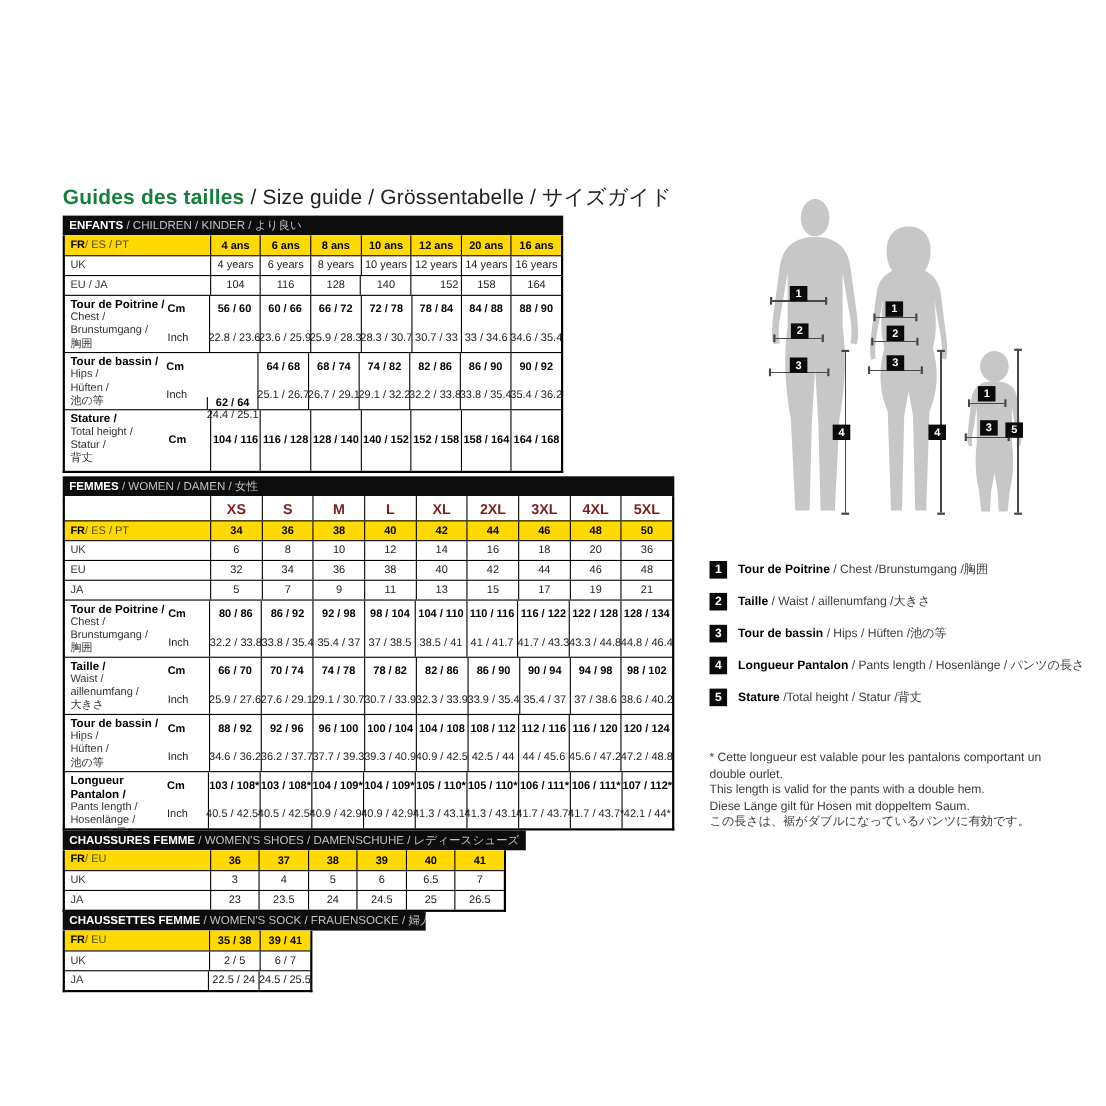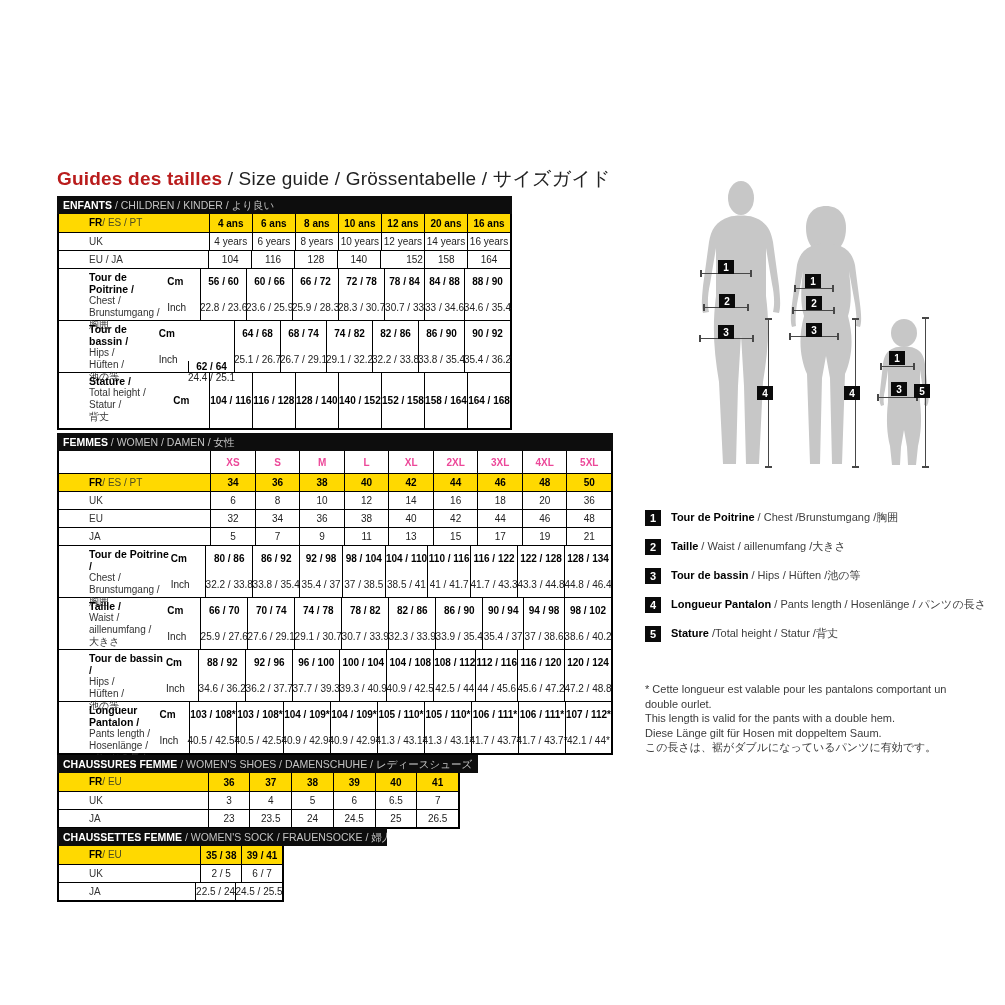--- a/index.html
+++ b/index.html
@@ -1,43 +1,43 @@
 <!DOCTYPE html>
 <html><head>
 <meta charset="utf-8">
 <style>
   html,body{margin:0;padding:0;background:#fff;}
   .page{position:relative;width:1005px;height:1005px;background:#fff;overflow:hidden;
         font-family:"Liberation Sans","DejaVu Sans",sans-serif;color:#111;}
   .title{position:absolute;left:57px;top:166px;font-size:19px;letter-spacing:.2px;color:#222;}
-  .title .t-bold{font-weight:bold;color:#b91c1c;}
+  .title .t-bold{font-weight:bold;color:#15803d;}
 
   
   .sizetable{position:absolute;}
   .thead{background:#0d0d0d;color:#c3c3c3;font-size:10.5px;height:18px;line-height:18px;
          padding-left:6px;box-sizing:border-box;white-space:nowrap;overflow:hidden;}
   .thead b{color:#fff;font-weight:bold;}
   .tgrid{border:2px solid #000;border-top:none;box-sizing:border-box;background:#fff;}
   .trow{display:flex;border-top:1px solid #000;box-sizing:border-box;}
   .trow:first-child{border-top:none;}
-  .lcell{box-sizing:border-box;padding:2px 2px 2px 5px;font-size:10px;line-height:12px;color:#333;margin-left:25px;}
+  .lcell{box-sizing:border-box;padding:2px 2px 2px 5px;font-size:10px;line-height:12px;color:#333;}
   .lcell .ln1{font-weight:bold;font-size:10.5px;color:#000;}
   .lcell.mid{display:flex;align-items:center;padding-top:0;padding-bottom:0;}
   .ucell{box-sizing:border-box;display:flex;flex-direction:column;font-size:10px;color:#222;}
   .ucell div{flex:1;display:flex;align-items:center;}
   .ucell .u-bold{font-weight:bold;color:#000;}
   .vcell{box-sizing:border-box;border-left:1px solid #000;display:flex;flex-direction:column;
          font-size:10px;text-align:center;color:#222;}
   .vcell div{flex:1;display:flex;align-items:center;justify-content:center;white-space:nowrap;}
   .vcell .v-bold{font-weight:bold;color:#000;}
   .yrow{background:#ffd900;}
   .yrow .vcell div{font-weight:bold;color:#000;}
   .yrow .lcell{color:#4c4c22;}
   .yrow .lcell b{color:#000;}
-  .sizesrow .vcell div{font-weight:bold;font-size:10px;color:#ec4899;}
+  .sizesrow .vcell div{font-weight:bold;font-size:13px;color:#7f1d1d;}
 
   
   .fig{position:absolute;}
   .fig svg{display:block;}
   .badge{position:absolute;width:16px;height:14px;background:#0a0a0a;color:#fff;
          font-size:10px;font-weight:bold;display:flex;align-items:center;justify-content:center;}
   .hline{position:absolute;height:7px;box-sizing:border-box;border-left:2px solid #474747;border-right:2px solid #474747;
          background:linear-gradient(to bottom,transparent 42%,#474747 42%,#474747 62%,transparent 62%);}
   .vline{position:absolute;width:7px;box-sizing:border-box;border-top:2px solid #474747;border-bottom:2px solid #474747;
          background:linear-gradient(to right,transparent 42%,#474747 42%,#474747 62%,transparent 62%);}

